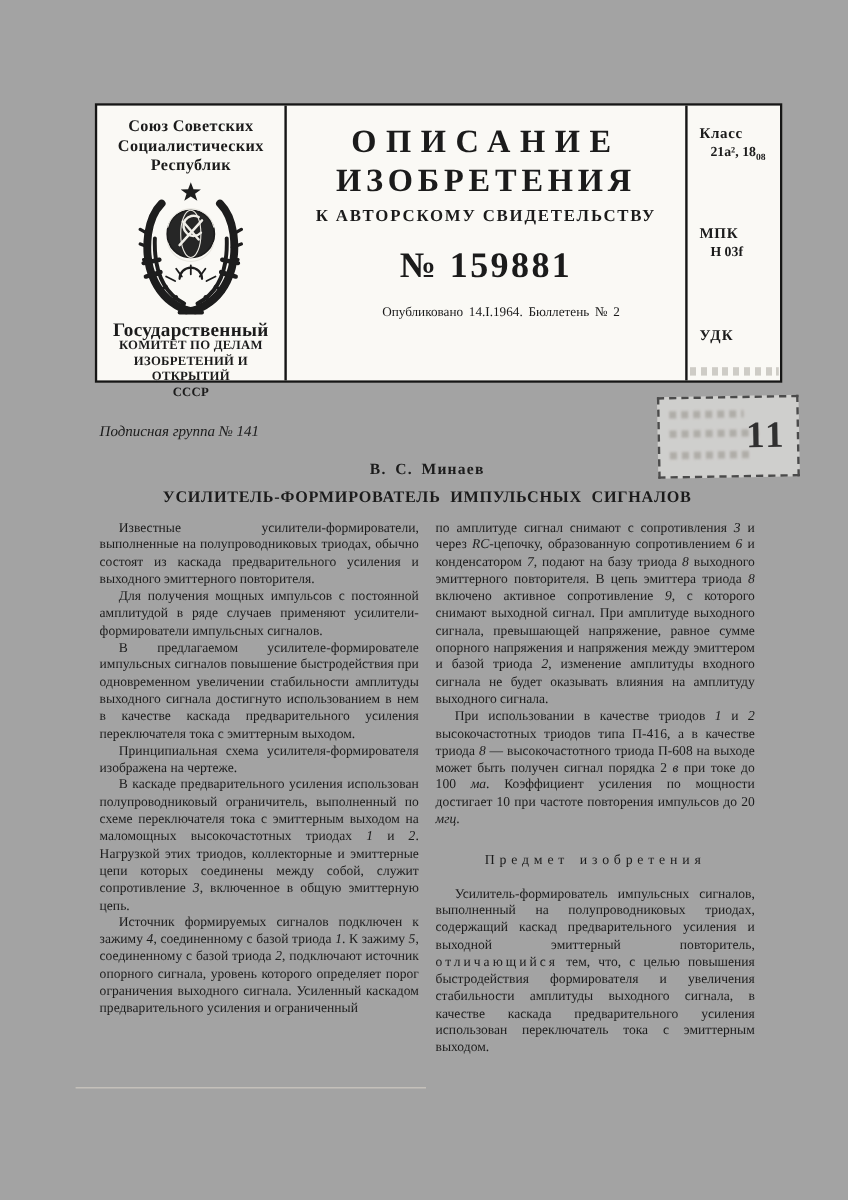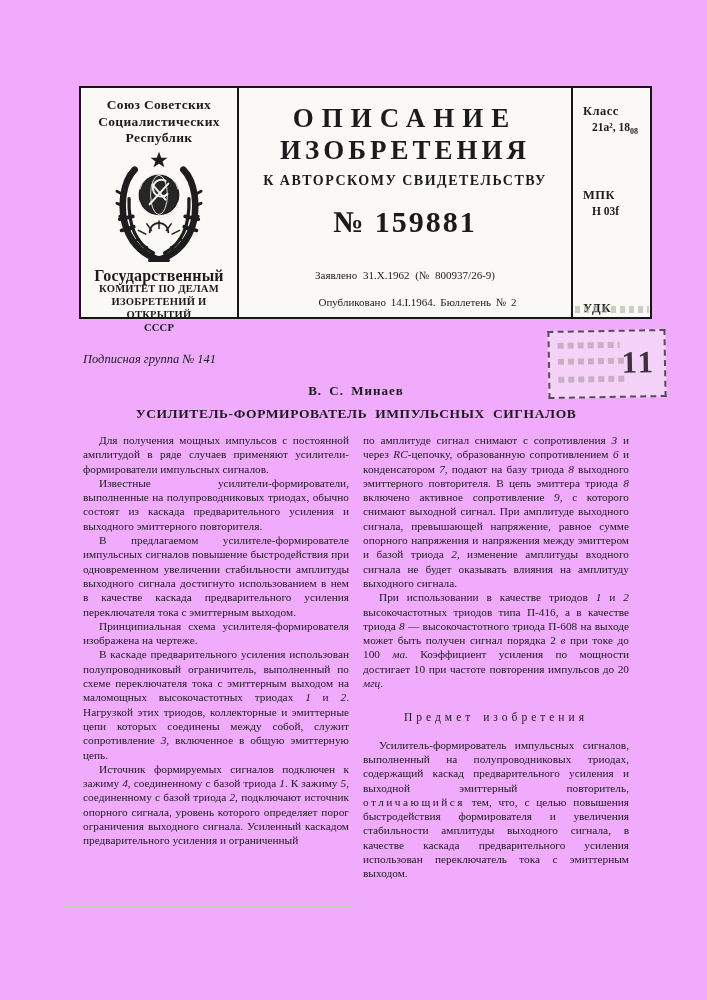--- a/index.html
+++ b/index.html
@@ -1,21 +1,21 @@
 <!DOCTYPE html>
 <html lang="ru"><head>
 <meta charset="utf-8">
 <style>
   html, body { margin:0; padding:0; }
   body { background:#e8e6e0; }
   .page {
     position:relative;
     width:707px; height:1000px;
     margin:0 auto;
-    background:#f0abfc;
+    background:#a3a3a3;
     color:#1b1b1b;
     font-family:"Liberation Serif","DejaVu Serif",serif;
     overflow:hidden;
   }
   
   .header-box {
     position:absolute; left:79px; top:86px;
     width:573px; height:233px;
     border:2px solid #161616;
     display:flex;
@@ -40,21 +40,21 @@
   .doc-title2 { margin-top:1px; font-size:27px; font-weight:bold; letter-spacing:4px; }
   .doc-subtitle { margin-top:7px; font-size:14px; font-weight:bold; letter-spacing:1.5px; }
   .doc-number { margin-top:16px; font-size:30px; font-weight:bold; letter-spacing:2px; }
   .doc-applied { margin-top:30px; font-size:11px; word-spacing:3px; }
   .doc-published { margin-top:15px; font-size:11px; word-spacing:2px;padding-left:25px; }
 
   .side-label { font-size:12.5px; font-weight:bold; letter-spacing:.5px; }
   .side-value { font-size:11.5px; font-weight:bold; margin-left:9px; margin-top:2px; }
   .side-value sub { font-size:8px; }
   .mpk-block { margin-top:52px; }
-  .udk-block { margin-top:84px; letter-spacing:1px; }
+  .udk-block { margin-top:56px; letter-spacing:1px; }
   .udk-smudge {
     position:absolute; left:2px; bottom:4px; width:74px; height:7px;
     background:repeating-linear-gradient(90deg,#9a968e 0 5px,transparent 5px 9px);
     opacity:.45; filter:blur(.6px);
   }
 
   
   .stamp {
     position:absolute; left:548px; top:330px; width:114px; height:64px;
     border:2px dashed #3c3c3c; transform:rotate(-1deg);
@@ -150,21 +150,20 @@
       <div class="committee-line">КОМИТЕТ ПО ДЕЛАМ</div>
       <div class="committee-line">ИЗОБРЕТЕНИЙ И ОТКРЫТИЙ</div>
       <div class="committee-line">СССР</div>
     </div>
 
     <div class="cell cell-center">
       <div class="doc-title1">ОПИСАНИЕ</div>
       <div class="doc-title2">ИЗОБРЕТЕНИЯ</div>
       <div class="doc-subtitle">К АВТОРСКОМУ СВИДЕТЕЛЬСТВУ</div>
       <div class="doc-number">№ 159881</div>
-      <div class="doc-applied">Заявлено 31.X.1962 (№ 800937/26-9)</div>
       <div class="doc-published">Опубликовано 14.I.1964. Бюллетень № 2</div>
     </div>
 
     <div class="cell cell-right">
       <div class="side-label">Класс</div>
       <div class="side-value"><span>21а², 18</span><sub>08</sub></div>
       <div class="mpk-block">
         <div class="side-label">МПК</div>
         <div class="side-value">Н 03f</div>
       </div>
@@ -179,22 +178,22 @@
     <div class="stamp-smear" style="top:44px; width:68px;"></div>
     <div class="stamp-number">11</div>
   </div>
 
   <div class="subscription">Подписная группа № 141</div>
   <div class="author">В. С. Минаев</div>
   <div class="doc-main-title">УСИЛИТЕЛЬ-ФОРМИРОВАТЕЛЬ ИМПУЛЬСНЫХ СИГНАЛОВ</div>
 
   <div class="columns">
     <div class="col" id="left-col">
+        <p class="para indent"><span>Известные усилители-формирователи, выполненные на полупроводниковых триодах, обычно состоят из каскада предварительного усиления и выходного эмиттерного повторителя.</span></p>
         <p class="para indent"><span>Для получения мощных импульсов с постоянной амплитудой в ряде случаев применяют усилители-формирователи импульсных сигналов.</span></p>
-        <p class="para indent"><span>Известные усилители-формирователи, выполненные на полупроводниковых триодах, обычно состоят из каскада предварительного усиления и выходного эмиттерного повторителя.</span></p>
         <p class="para indent"><span>В предлагаемом усилителе-формирователе импульсных сигналов повышение быстродействия при одновременном увеличении стабильности амплитуды выходного сигнала достигнуто использованием в нем в качестве каскада предварительного усиления переключателя тока с эмиттерным выходом.</span></p>
         <p class="para indent"><span>Принципиальная схема усилителя-формирователя изображена на чертеже.</span></p>
         <p class="para indent"><span>В каскаде предварительного усиления использован полупроводниковый ограничитель, выполненный по схеме переключателя тока с эмиттерным выходом на маломощных высокочастотных триодах </span><span class="em">1</span><span> и </span><span class="em">2</span><span>. Нагрузкой этих триодов, коллекторные и эмиттерные цепи которых соединены между собой, служит сопротивление </span><span class="em">3</span><span>, включенное в общую эмиттерную цепь.</span></p>
         <p class="para indent"><span>Источник формируемых сигналов подключен к зажиму </span><span class="em">4</span><span>, соединенному с базой триода </span><span class="em">1</span><span>. К зажиму </span><span class="em">5</span><span>, соединенному с базой триода </span><span class="em">2</span><span>, подключают источник опорного сигнала, уровень которого определяет порог ограничения выходного сигнала. Усиленный каскадом предварительного усиления и ограниченный</span></p>
       </div>
     <div class="col" id="right-col">
         <p class="para"><span>по амплитуде сигнал снимают с сопротивления </span><span class="em">3</span><span> и через </span><span class="em">RC</span><span>-цепочку, образованную сопротивлением </span><span class="em">6</span><span> и конденсатором </span><span class="em">7</span><span>, подают на базу триода </span><span class="em">8</span><span> выходного эмиттерного повторителя. В цепь эмиттера триода </span><span class="em">8</span><span> включено активное сопротивление </span><span class="em">9</span><span>, с которого снимают выходной сигнал. При амплитуде выходного сигнала, превышающей напряжение, равное сумме опорного напряжения и напряжения между эмиттером и базой триода </span><span class="em">2</span><span>, изменение амплитуды входного сигнала не будет оказывать влияния на амплитуду выходного сигнала.</span></p>
         <p class="para indent"><span>При использовании в качестве триодов </span><span class="em">1</span><span> и </span><span class="em">2</span><span> высокочастотных триодов типа П-416, а в качестве триода </span><span class="em">8</span><span> — высокочастотного триода П-608 на выходе может быть получен сигнал порядка 2 </span><span class="em">в</span><span> при токе до 100 </span><span class="em">ма</span><span>. Коэффициент усиления по мощности достигает 10 при частоте повторения импульсов до 20 </span><span class="em">мгц</span><span>.</span></p>
         <p class="para subject-heading"><span>Предмет изобретения</span></p>
         <p class="para indent"><span>Усилитель-формирователь импульсных сигналов, выполненный на полупроводниковых триодах, содержащий каскад предварительного усиления и выходной эмиттерный повторитель, </span><span class="sp">отличающийся</span><span> тем, что, с целью повышения быстродействия формирователя и увеличения стабильности амплитуды выходного сигнала, в качестве каскада предварительного усиления использован переключатель тока с эмиттерным выходом.</span></p>

